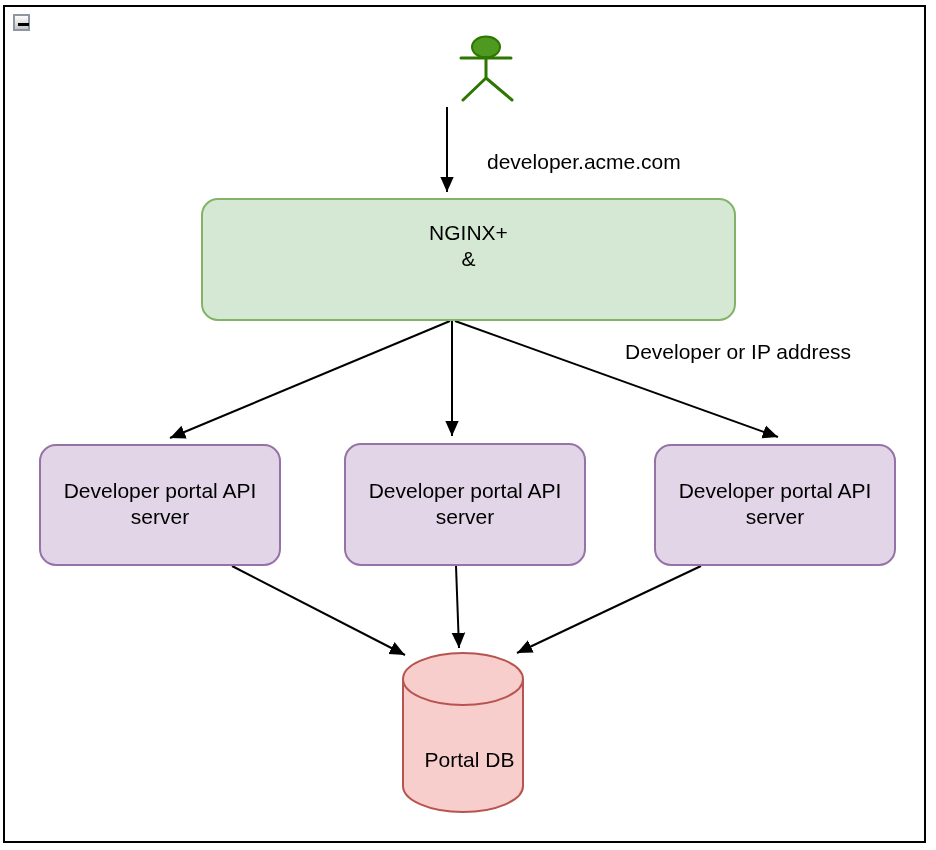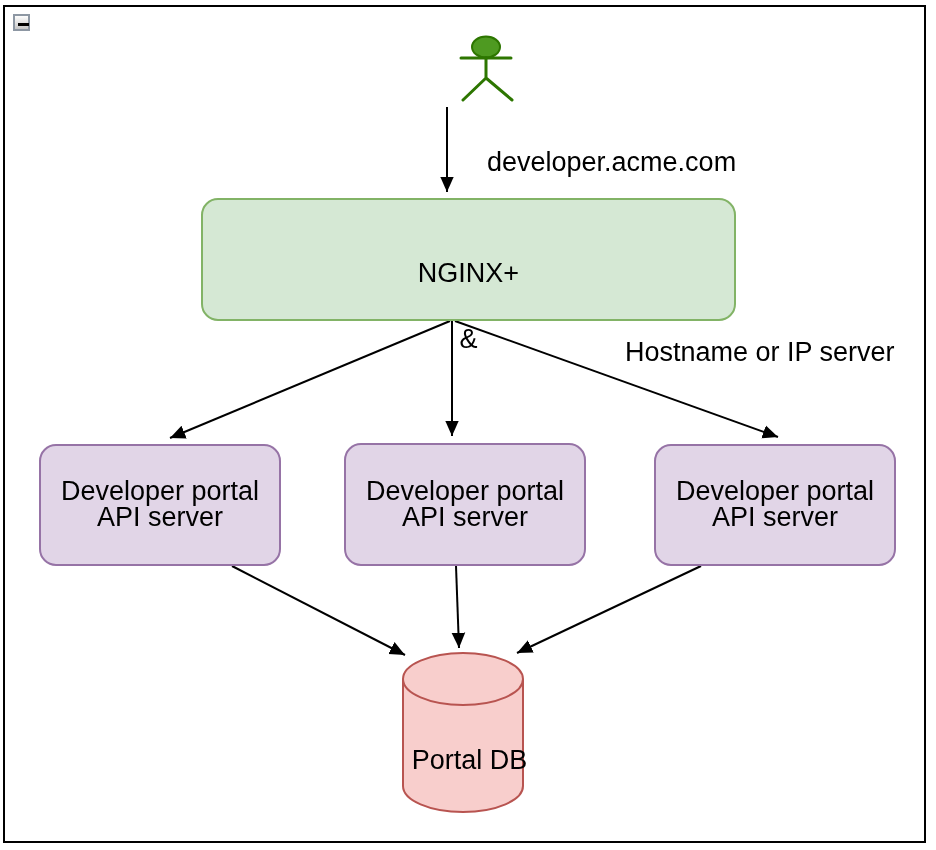--- a/index.html
+++ b/index.html
@@ -45,29 +45,29 @@
   svg.diagram {
     position: absolute;
     left: 0;
     top: 0;
     z-index: 2;
   }
   .lbl {
     position: absolute;
     z-index: 3;
     color: #000000;
-    font-size: 27px;
+    font-size: 21px;
     line-height: 26px;
     white-space: nowrap;
   }
   .lbl.center {
     text-align: center;
     white-space: normal;
   }
-  .lbl .blk { display: block; margin-top: 40px; }
+  .lbl .blk { display: block; }
 </style>
 </head>
 <body>
 
 <div class="frame"></div>
 
 <button class="collapse-btn">
   <span class="minus-bar"></span>
 </button>
 
@@ -100,21 +100,21 @@
   <rect x="655" y="445" width="240" height="120" rx="16" ry="16" stroke-width="2" fill="#e1d5e7" stroke="#9673a6"></rect>
 
   <g>
     <path d="M403,679 a60,26 0 0 1 120,0 v107 a60,26 0 0 1 -120,0 z" stroke-width="2" fill="#f8cecc" stroke="#b85450"></path>
     <path d="M403,679 a60,26 0 0 0 120,0" fill="none" stroke-width="2" stroke="#b85450"></path>
   </g>
 </svg>
 
 <div class="lbl" style="left:487px; top:149px;">developer.acme.com</div>
 
-<div class="lbl" style="left:625px; top:339px;">Hostname or IP server</div>
+<div class="lbl" style="left:625px; top:339px;">Developer or IP address</div>
 
 <div class="lbl center" style="left:202px; top:220px; width:533px;">
   <span class="blk">NGINX+</span>
   <span class="blk">&amp;</span>
 </div>
 
 <div class="lbl center" style="left:50px; top:478px; width:220px;">Developer portal API server</div>
 
 <div class="lbl center" style="left:355px; top:478px; width:220px;">Developer portal API server</div>
 

